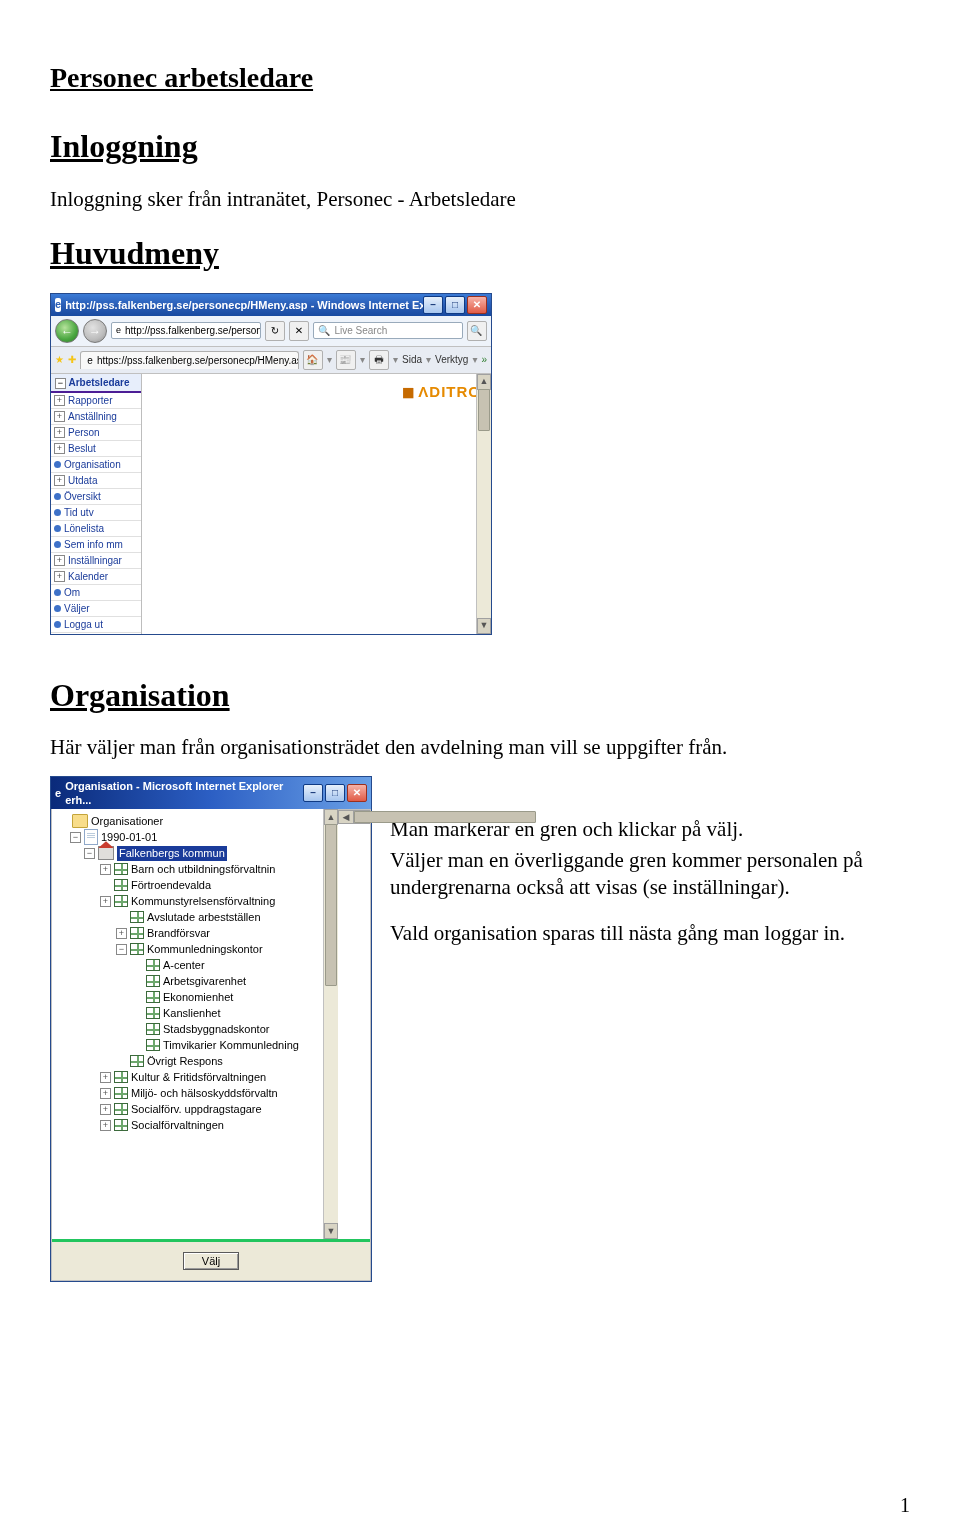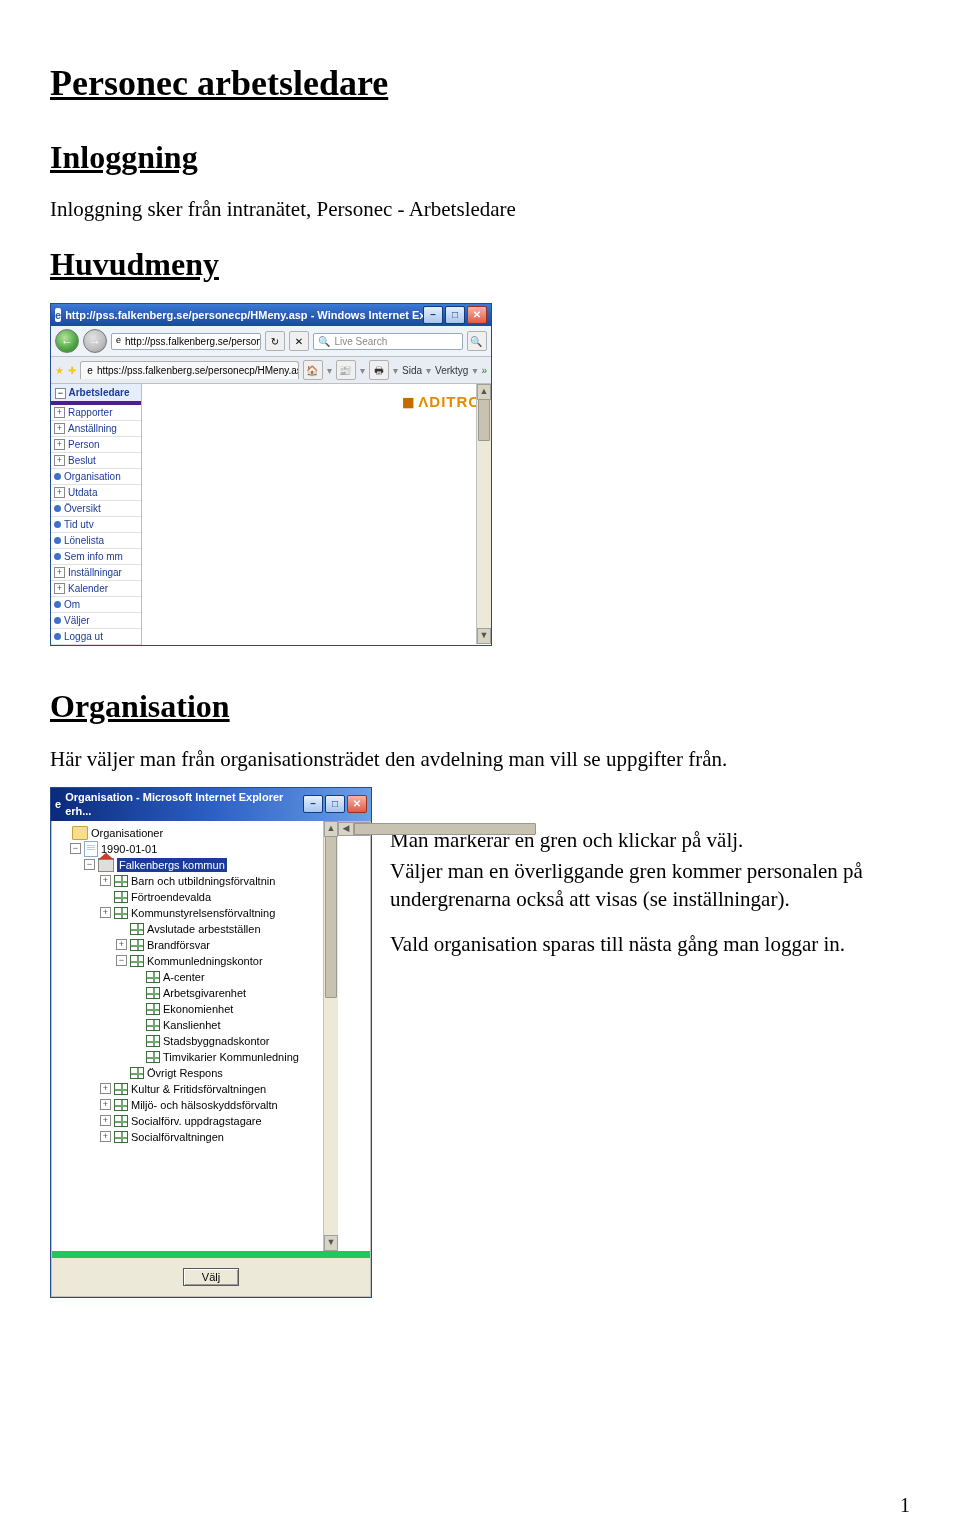--- a/index.html
+++ b/index.html
@@ -7,21 +7,21 @@
     padding: 60px 50px 40px 50px;
     font-family: Garamond, Georgia, serif;
     font-size: 21px;
     line-height: 1.3;
     color: #000;
     background: #fff;
     width: 960px;
     box-sizing: border-box;
   }
   h1 {
-    font-size: 36px;
+    font-size: 28px;
     font-weight: bold;
     text-decoration: underline;
     margin: 0 0 30px 0;
     font-family: Garamond, Georgia, serif;
   }
   h2 {
     font-size: 32px;
     font-weight: bold;
     text-decoration: underline;
     margin: 20px 0 18px 0;
@@ -133,21 +133,21 @@
   .ie-sidebar .item .exp {
     width:9px; height:9px; border:1px solid #888; background:#fff; color:#555;
     display:inline-flex; align-items:center; justify-content:center;
     font-size:9px; line-height:1;
   }
   .ie-sidebar .item .dot {
     width:7px; height:7px; border-radius:50%; background:#3e72c9; display:inline-block;
   }
   .ie-sidebar .head {
     background:#e7eefb; color:#1a3b9a; font-weight:bold;
-    padding:2px 4px; border-bottom:4px solid #4c1d95;
+    padding:2px 4px; border-bottom:2px solid #4c1d95;
   }
   .ie-sidebar-wrap { display:flex; min-height:260px; }
 
   .ie-main {
     flex:1; background:#fff; position:relative; min-height:260px;
   }
   .logo-aditro {
     position:absolute; top:8px; right:10px;
     font-family: Arial, sans-serif; font-weight:bold; letter-spacing:1px;
     color:#e68a00; font-size:15px;
@@ -257,21 +257,21 @@
     width:14px; background:#d8d4c4; border:1px solid #a0a0a0;
     display:flex; align-items:center; justify-content:center; font-size:9px; color:#555;
   }
   .org-scrollh .track { flex:1; position:relative; }
   .org-scrollh .thumb {
     position:absolute; left:0; top:1px; bottom:1px; width:180px;
     background:#c7c2b2; border:1px solid #9a9a8a; border-radius:1px;
   }
   .org-footer {
     padding:10px; background:#ece9d8; display:flex; justify-content:center;
-    border-top:7px solid #22c55e;
+    border-top:3px solid #22c55e;
   }
   .btn-valj {
     padding:2px 18px; background:#ece9d8; border:1px solid #5a5a5a;
     box-shadow: inset 1px 1px 0 #fff, inset -1px -1px 0 #9a9a9a;
     font-family: Tahoma, Arial, sans-serif; font-size:11px;
   }
 
   .pad-level0 { padding-left:2px; }
   .pad-level1 { padding-left:14px; }
   .pad-level2 { padding-left:28px; }

